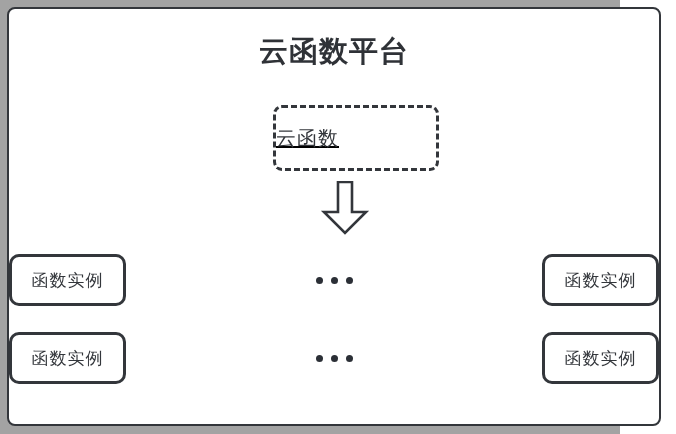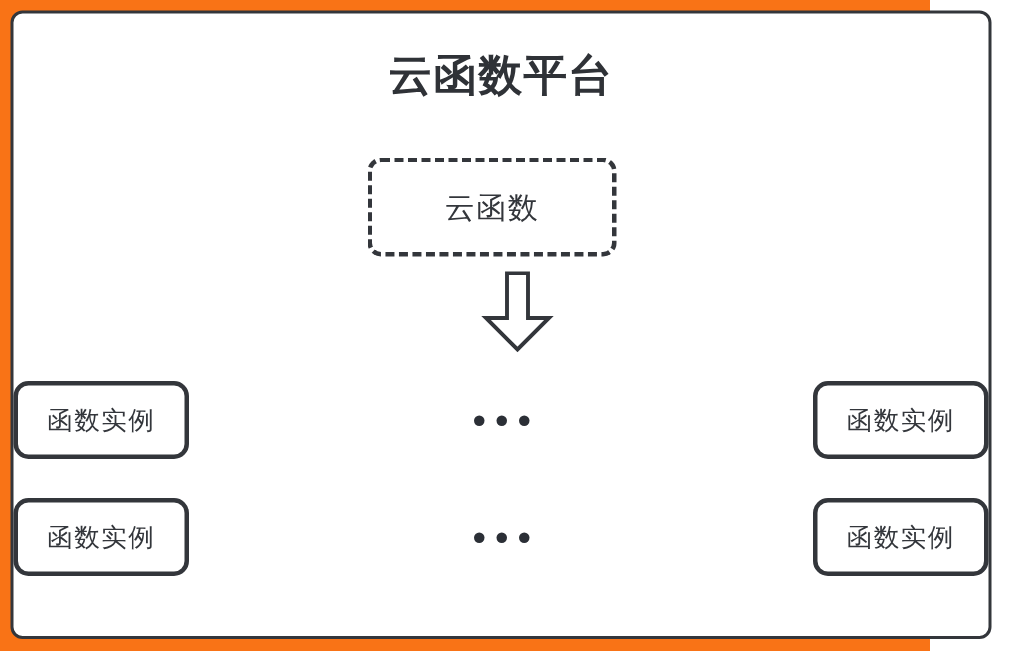--- a/index.html
+++ b/index.html
@@ -11,21 +11,21 @@
     width: 676px;
     height: 434px;
     font-family: "Liberation Sans", "DejaVu Sans", sans-serif;
     overflow: hidden;
   }
 
   #canvas {
     position: relative;
     width: 620px;
     height: 434px;
-    background: #f97316;
+    background: #a3a3a3;
   }
 
   
   .platform-box {
     position: absolute;
     left: 7px;
     top: 7px;
     width: 654px;
     height: 419px;
     box-sizing: border-box;
@@ -44,31 +44,32 @@
     font-size: 29px;
     font-weight: bold;
     color: #2f3237;
     letter-spacing: 1px;
     line-height: 40px;
   }
 
   
   .cloud-func-box {
     position: absolute;
-    left: 236px;
+    left: 264px;
     top: 96px;
     width: 166px;
     height: 66px;
     box-sizing: border-box;
     border: 3px dashed #33363b;
     border-radius: 9px;
     background: #ffffff;
     display: flex;
     align-items: center;
-    justify-content: center;
+    justify-content: flex-start;
+    text-decoration: underline;
   }
   .cloud-func-label {
     font-size: 20px;
     color: #33363b;
     letter-spacing: 1px;
   }
 
   
   .block-arrow {
     position: absolute;

